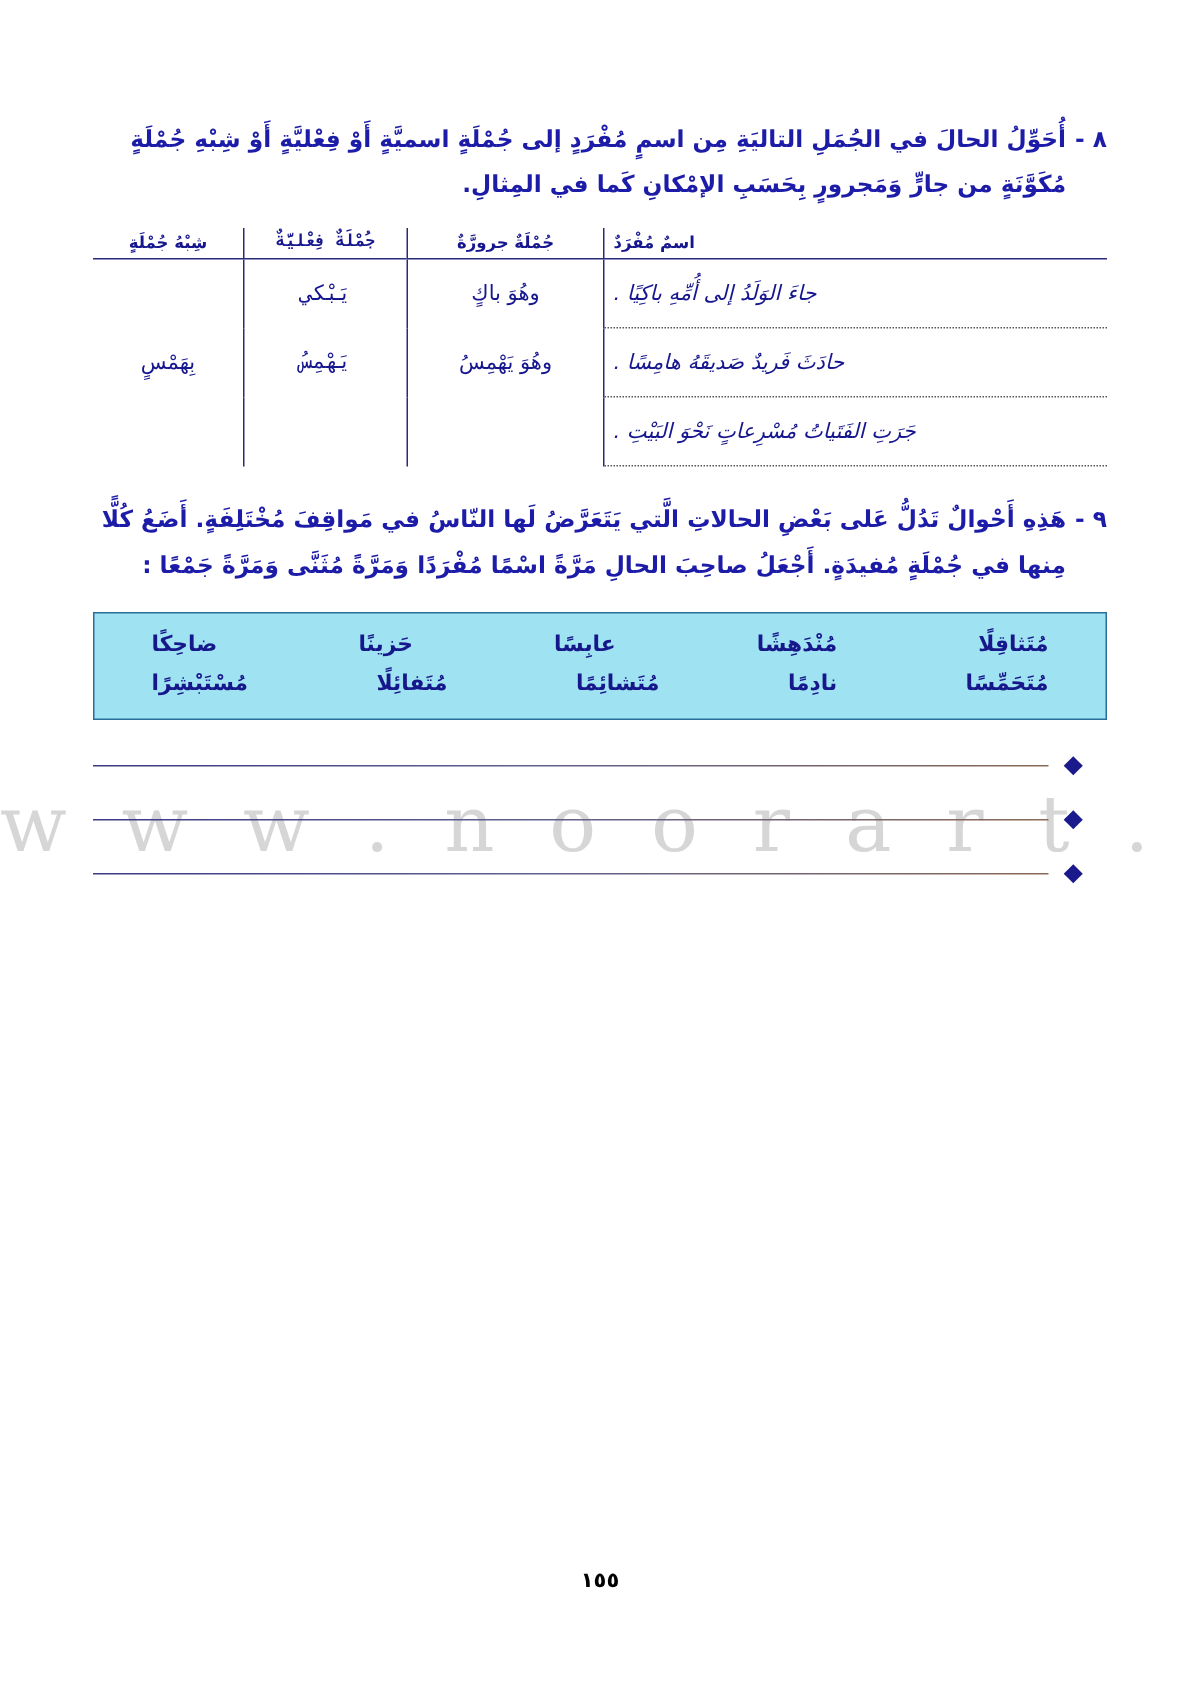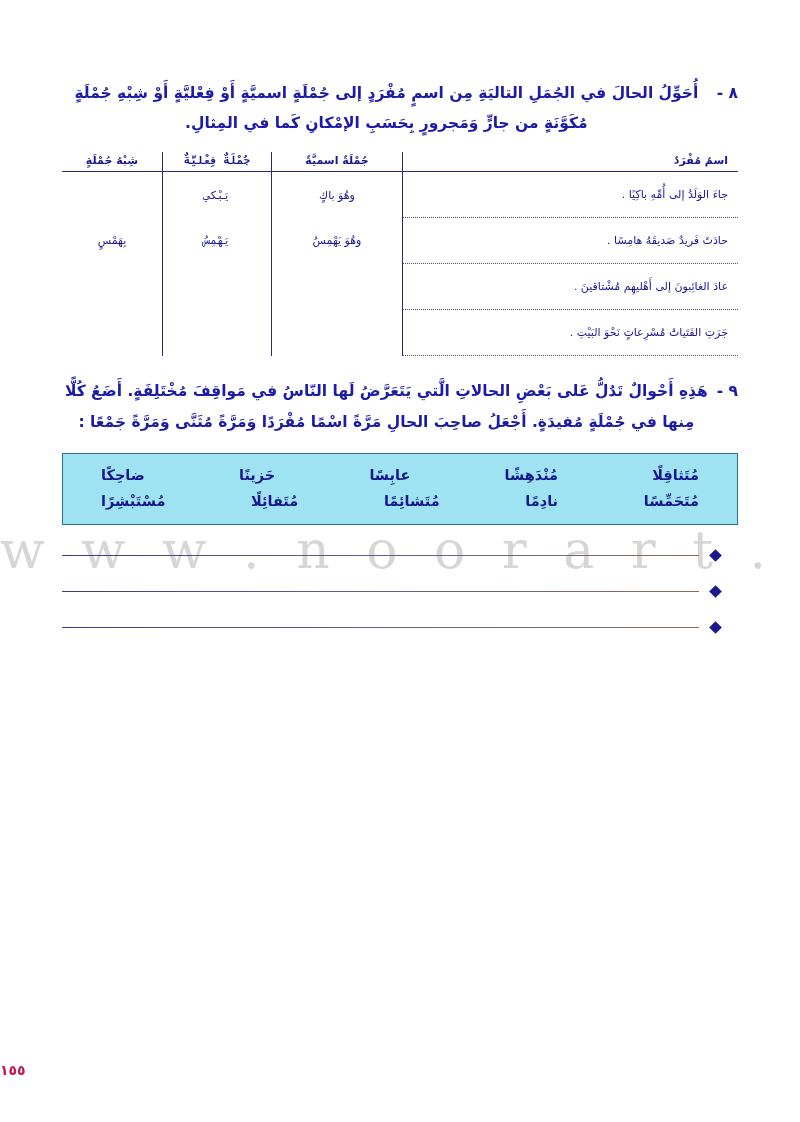--- a/index.html
+++ b/index.html
@@ -54,21 +54,21 @@
     gap: 6px;
     font-size: 15.5px;
     font-weight: bold;
     line-height: 1.95;
   }
   .ex-num {
     white-space: nowrap;
     padding-top: 0px;
   }
   .ex-text {
-    text-align: center;
+    text-align: right;
     flex: 1;
   }
 
   
   .tbl-wrap {
     margin-top: 14px;
     position: relative;
     z-index: 6;
   }
   table.grid {
@@ -81,34 +81,35 @@
   table.grid th {
     font-weight: bold;
     font-size: 11px;
     padding: 2px 6px 4px 6px;
     text-align: center;
     border-bottom: 1.3px solid #2a2a7a;
     white-space: nowrap;
   }
   table.grid th.first-col,
   table.grid td.first-col {
-    text-align: right;
+    text-align: left;
     padding-right: 10px;
   }
   table.grid td {
     padding: 9px 6px;
     text-align: center;
     vertical-align: middle;
     height: 27px;
-    font-size: 11px;
+    font-size: 14px;
     white-space: nowrap;
     margin-left: 45px;
   }
   table.grid td.first-col {
     border-bottom: 1px dotted #555;
+    font-style: italic;
   }
   table.grid .vl {
     border-right: 1.3px solid #2a2a7a;
   }
   .col-n { width: 88px; }
   .col-f { width: 96px; font-family: Liberation Mono, monospace; }
   .col-a { width: 118px; }
 
   
   .exercise-2 {
@@ -162,23 +163,23 @@
     flex: 1;
     height: 1.4px;
     background: linear-gradient(to left, #8a6a55, #5f5f8f 55%, #3a3a86);
   }
 
   
   .page-num {
     position: absolute;
     left: 0;
     right: 0;
-    bottom: 44px;
-    text-align: left;
-    color: #be185d;
+    bottom: 60px;
+    text-align: center;
+    color: #000000;
     font-size: 14px;
     font-weight: bold;
     z-index: 6;
   }
 </style>
 </head>
 <body>
 
 <div class="page">
 
@@ -189,43 +190,37 @@
       <div class="ex-num">٨ -</div>
       <div class="ex-text">أُحَوِّلُ الحالَ في الجُمَلِ التاليَةِ مِن اسمٍ مُفْرَدٍ إلى جُمْلَةٍ اسميَّةٍ أَوْ فِعْليَّةٍ أَوْ شِبْهِ جُمْلَةٍ مُكَوَّنَةٍ من جارٍّ وَمَجرورٍ بِحَسَبِ الإمْكانِ كَما في المِثالِ.</div>
     </div>
   </div>
 
   <div class="tbl-wrap">
     <table class="grid">
       <thead>
         <tr>
           <th class="first-col">اسمٌ مُفْرَدٌ</th>
-          <th class="col-a vl">جُمْلَةٌ اسميَّةٌ</th>
+          <th class="col-a vl">جُمْلَةٌ جرورَّةٌ</th>
           <th class="col-f vl">جُمْلَةٌ فِعْليَّةٌ</th>
           <th class="col-n vl">شِبْهُ جُمْلَةٍ</th>
         </tr>
       </thead>
       <tbody>
         <tr>
           <td class="first-col">جاءَ الوَلَدُ إلى أُمِّهِ باكِيًا .</td>
           <td class="col-a vl">وهُوَ باكٍ</td>
           <td class="col-f vl">يَبْكي</td>
           <td class="col-n vl"></td>
         </tr>
         <tr>
           <td class="first-col">حادَثَ فَريدٌ صَديقَهُ هامِسًا .</td>
           <td class="col-a vl">وهُوَ يَهْمِسُ</td>
           <td class="col-f vl">يَهْمِسُ</td>
           <td class="col-n vl">بِهَمْسٍ</td>
-        </tr>
-        <tr>
-          <td class="first-col">عادَ الغائِبونَ إلى أَهْليهِم مُشْتاقينَ .</td>
-          <td class="col-a vl"></td>
-          <td class="col-f vl"></td>
-          <td class="col-n vl"></td>
         </tr>
         <tr>
           <td class="first-col">جَرَتِ الفَتَياتُ مُسْرِعاتٍ نَحْوَ البَيْتِ .</td>
           <td class="col-a vl"></td>
           <td class="col-f vl"></td>
           <td class="col-n vl"></td>
         </tr>
       </tbody>
     </table>
   </div>

